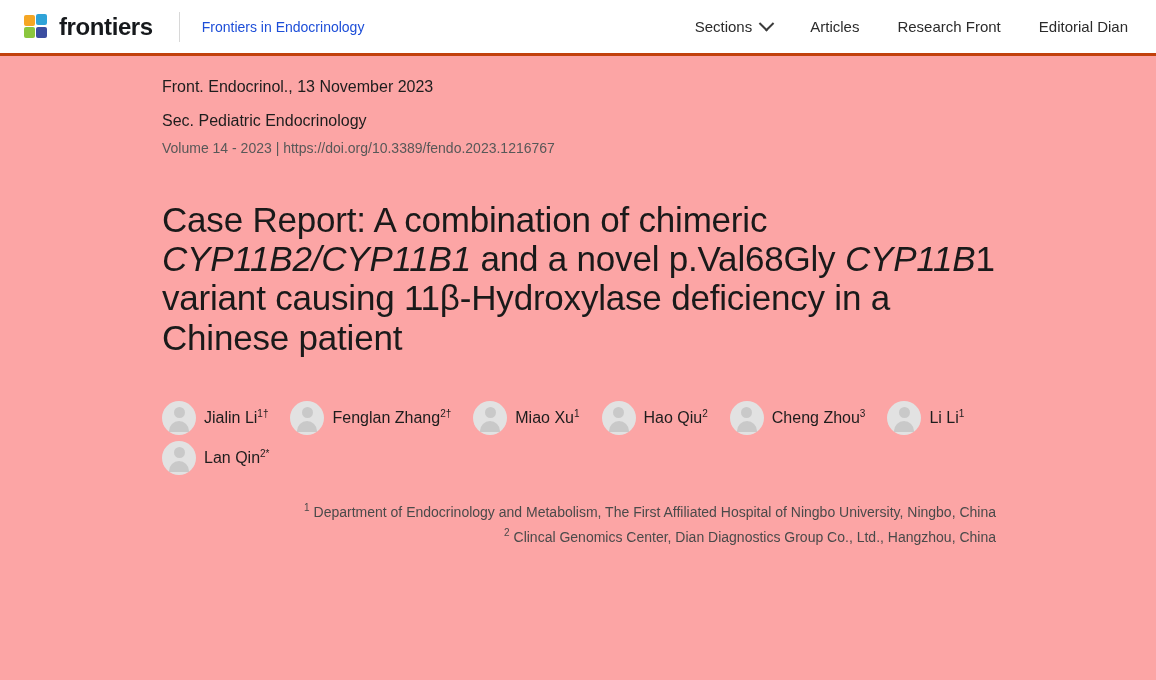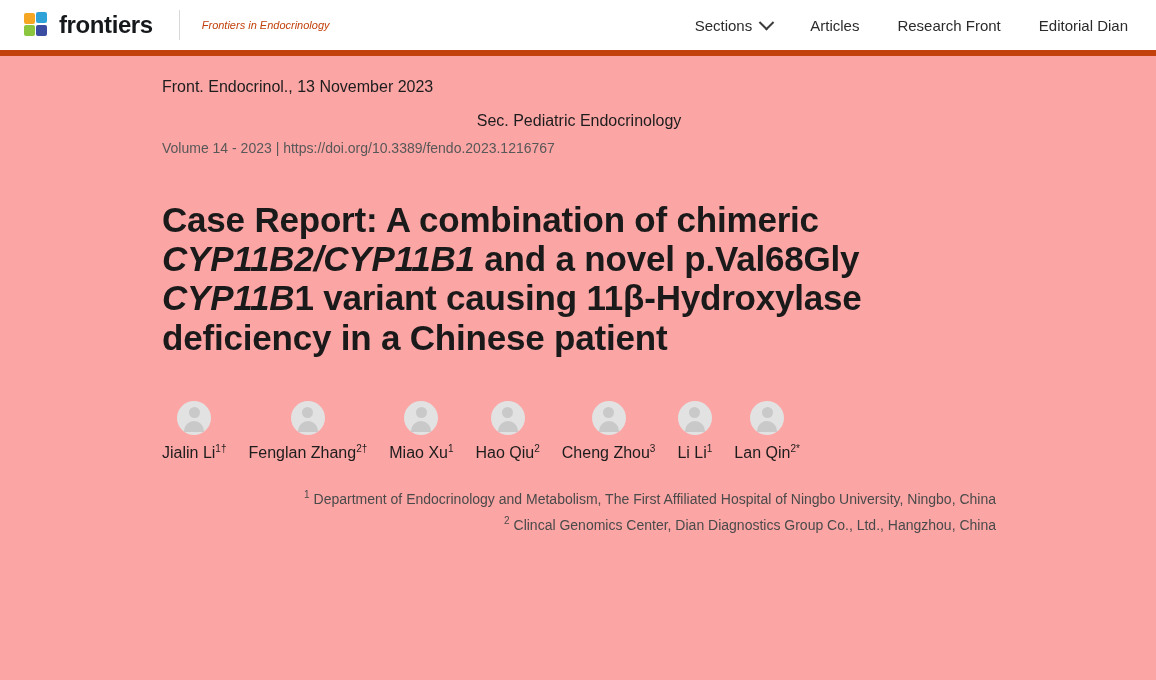--- a/index.html
+++ b/index.html
@@ -12,21 +12,21 @@
     background: #ffffff;
     font-family: "Liberation Sans", sans-serif;
     color: #1a1a1a;
     overflow: hidden;
   }
 
   
   .site-header {
     height: 56px;
     background: #ffffff;
-    border-bottom: 6px solid #c2410c;
+    border-bottom: 3px solid #c2410c;
     display: flex;
     align-items: center;
     padding: 0 24px;
     box-sizing: border-box;
   }
   .brand {
     display: flex;
     align-items: center;
     gap: 9px;
   }
@@ -52,23 +52,22 @@
     color: #16191c;
     letter-spacing: -0.4px;
   }
   .header-divider {
     width: 1px;
     height: 30px;
     background: #d8d8d8;
     margin: 0 22px 0 26px;
   }
   .journal-name {
-    font-size: 11px;
-    color: #c2410c;
-    font-style: italic;
+    font-size: 14px;
+    color: #1d4ed8;
   }
   .nav {
     margin-left: auto;
     display: flex;
     align-items: center;
     gap: 38px;
     padding-right: 4px;
   }
   .nav-item {
     font-size: 15px;
@@ -104,58 +103,56 @@
 
   .meta-line1 {
     font-size: 16px;
     color: #1d1d1d;
     margin: 0 0 6px 0;
   }
   .meta-line2 {
     font-size: 16px;
     color: #1d1d1d;
     margin: 16px 0 10px 0;
-    text-align: center;
   }
   .meta-line3 {
     font-size: 14px;
     color: #585858;
     margin: 0;
   }
   .meta-line3 a {
     color: #585858;
     text-decoration: none;
   }
 
   .title {
     margin: 44px 0 0 0;
     font-size: 35px;
     line-height: 1.12;
-    font-weight: 700;
+    font-weight: 400;
     color: #1a1a1a;
     letter-spacing: -0.2px;
     max-width: 860px;
   }
   .title em { font-style: italic; }
 
   .authors {
     margin-top: 44px;
     display: flex;
     flex-wrap: wrap;
     align-items: center;
     gap: 6px 10px;
     max-width: 840px;
   }
   .author {
     display: flex;
     align-items: center;
     gap: 8px;
     margin-right: 12px;
     cursor: pointer;
-    flex-direction: column;
   }
   .avatar {
     width: 34px;
     height: 34px;
     border-radius: 50%;
     background: #e2e2e2;
     position: relative;
     flex: none;
   }
   .avatar::before {

